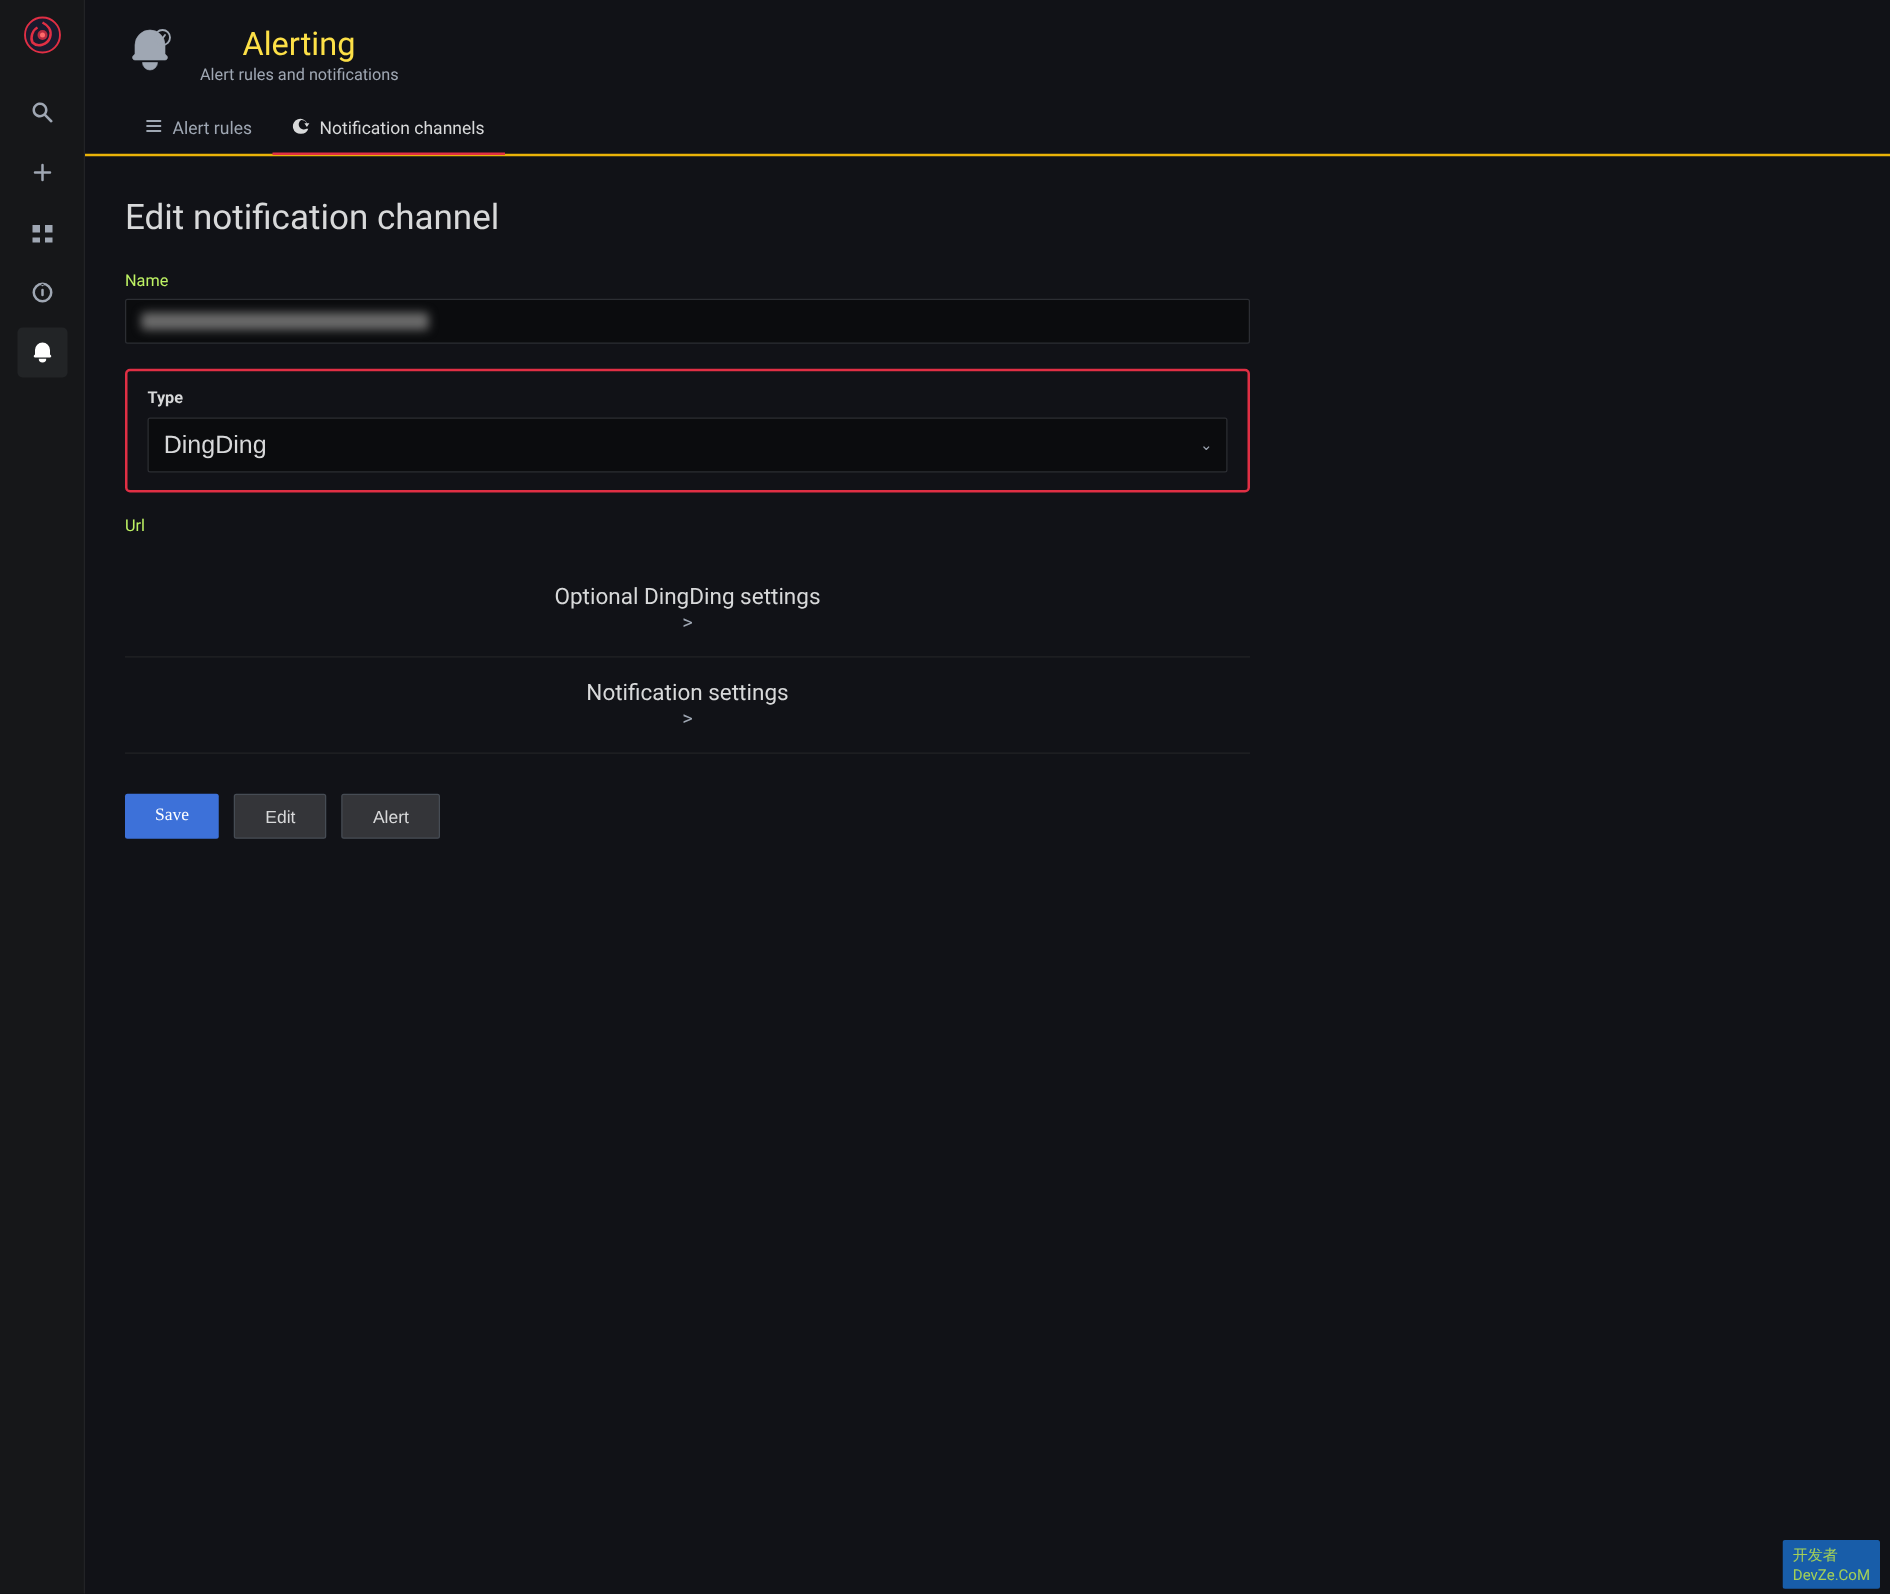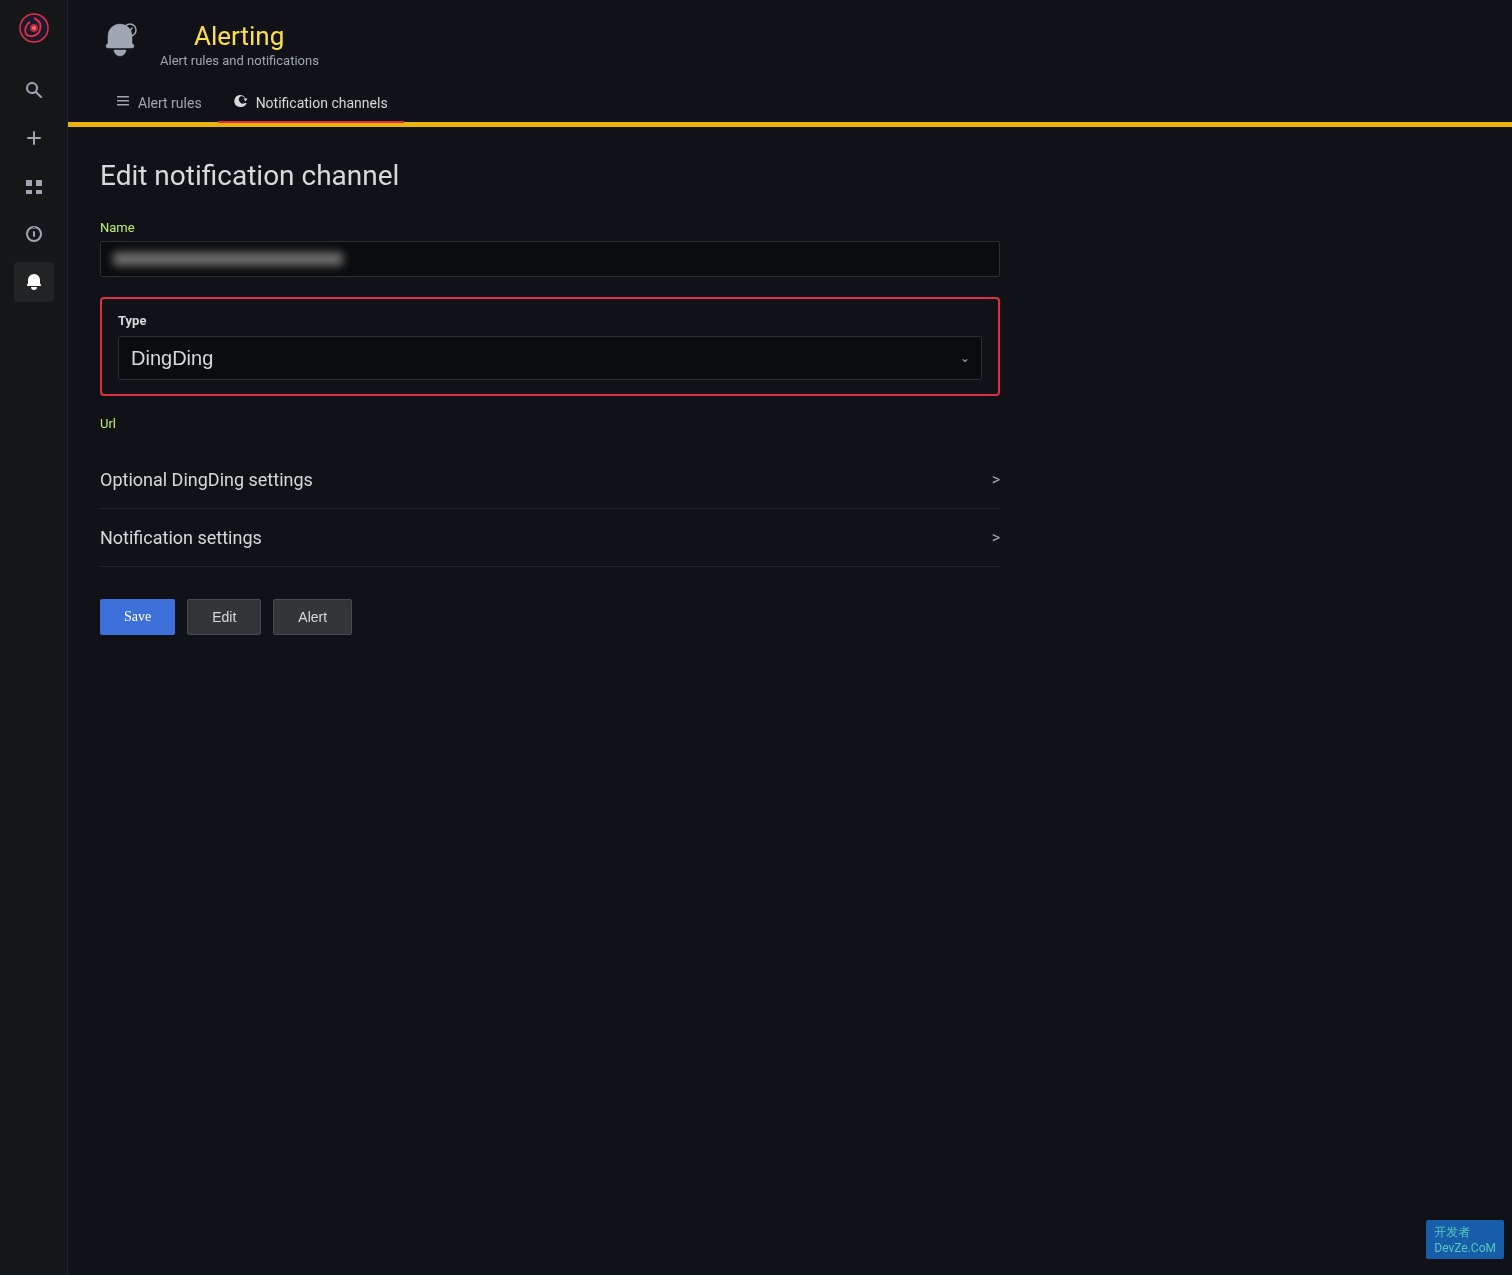--- a/index.html
+++ b/index.html
@@ -82,21 +82,21 @@
       margin-top: 2px;
     }
 
     
     .tabs {
       display: flex;
       align-items: center;
       gap: 0;
       padding: 0 32px;
       margin-top: 16px;
-      border-bottom: 5px solid #eab308;
+      border-bottom: 2px solid #eab308;
     }
     .tab {
       display: flex;
       align-items: center;
       gap: 8px;
       padding: 10px 16px;
       cursor: pointer;
       color: #9fa7b3;
       font-size: 14px;
       border-bottom: 2px solid transparent;
@@ -191,20 +191,21 @@
       max-width: 900px;
       border-bottom: 1px solid #222326;
       margin-bottom: 0;
     }
     .collapsible-header {
       display: flex;
       align-items: center;
       justify-content: space-between;
       padding: 18px 0;
       cursor: pointer;
+      flex-direction: column;
     }
     .collapsible-title {
       font-size: 18px;
       font-weight: 400;
       color: #d8d9da;
     }
     .collapsible-chevron {
       color: #9fa7b3;
       font-size: 16px;
     }
@@ -251,24 +252,24 @@
       border-radius: 2px;
       padding: 8px 12px;
       min-height: 36px;
       display: flex;
       align-items: center;
     }
 
     
     .watermark {
       position: fixed;
-      bottom: 16px;
+      bottom: 4px;
       right: 8px;
       background: #1a6bc4;
-      color: #5eead4;
+      color: #bef264;
       font-size: 12px;
       padding: 4px 8px;
       border-radius: 2px;
       opacity: 0.85;
     }
 
     
     .grafana-logo {
       width: 32px;
       height: 32px;

